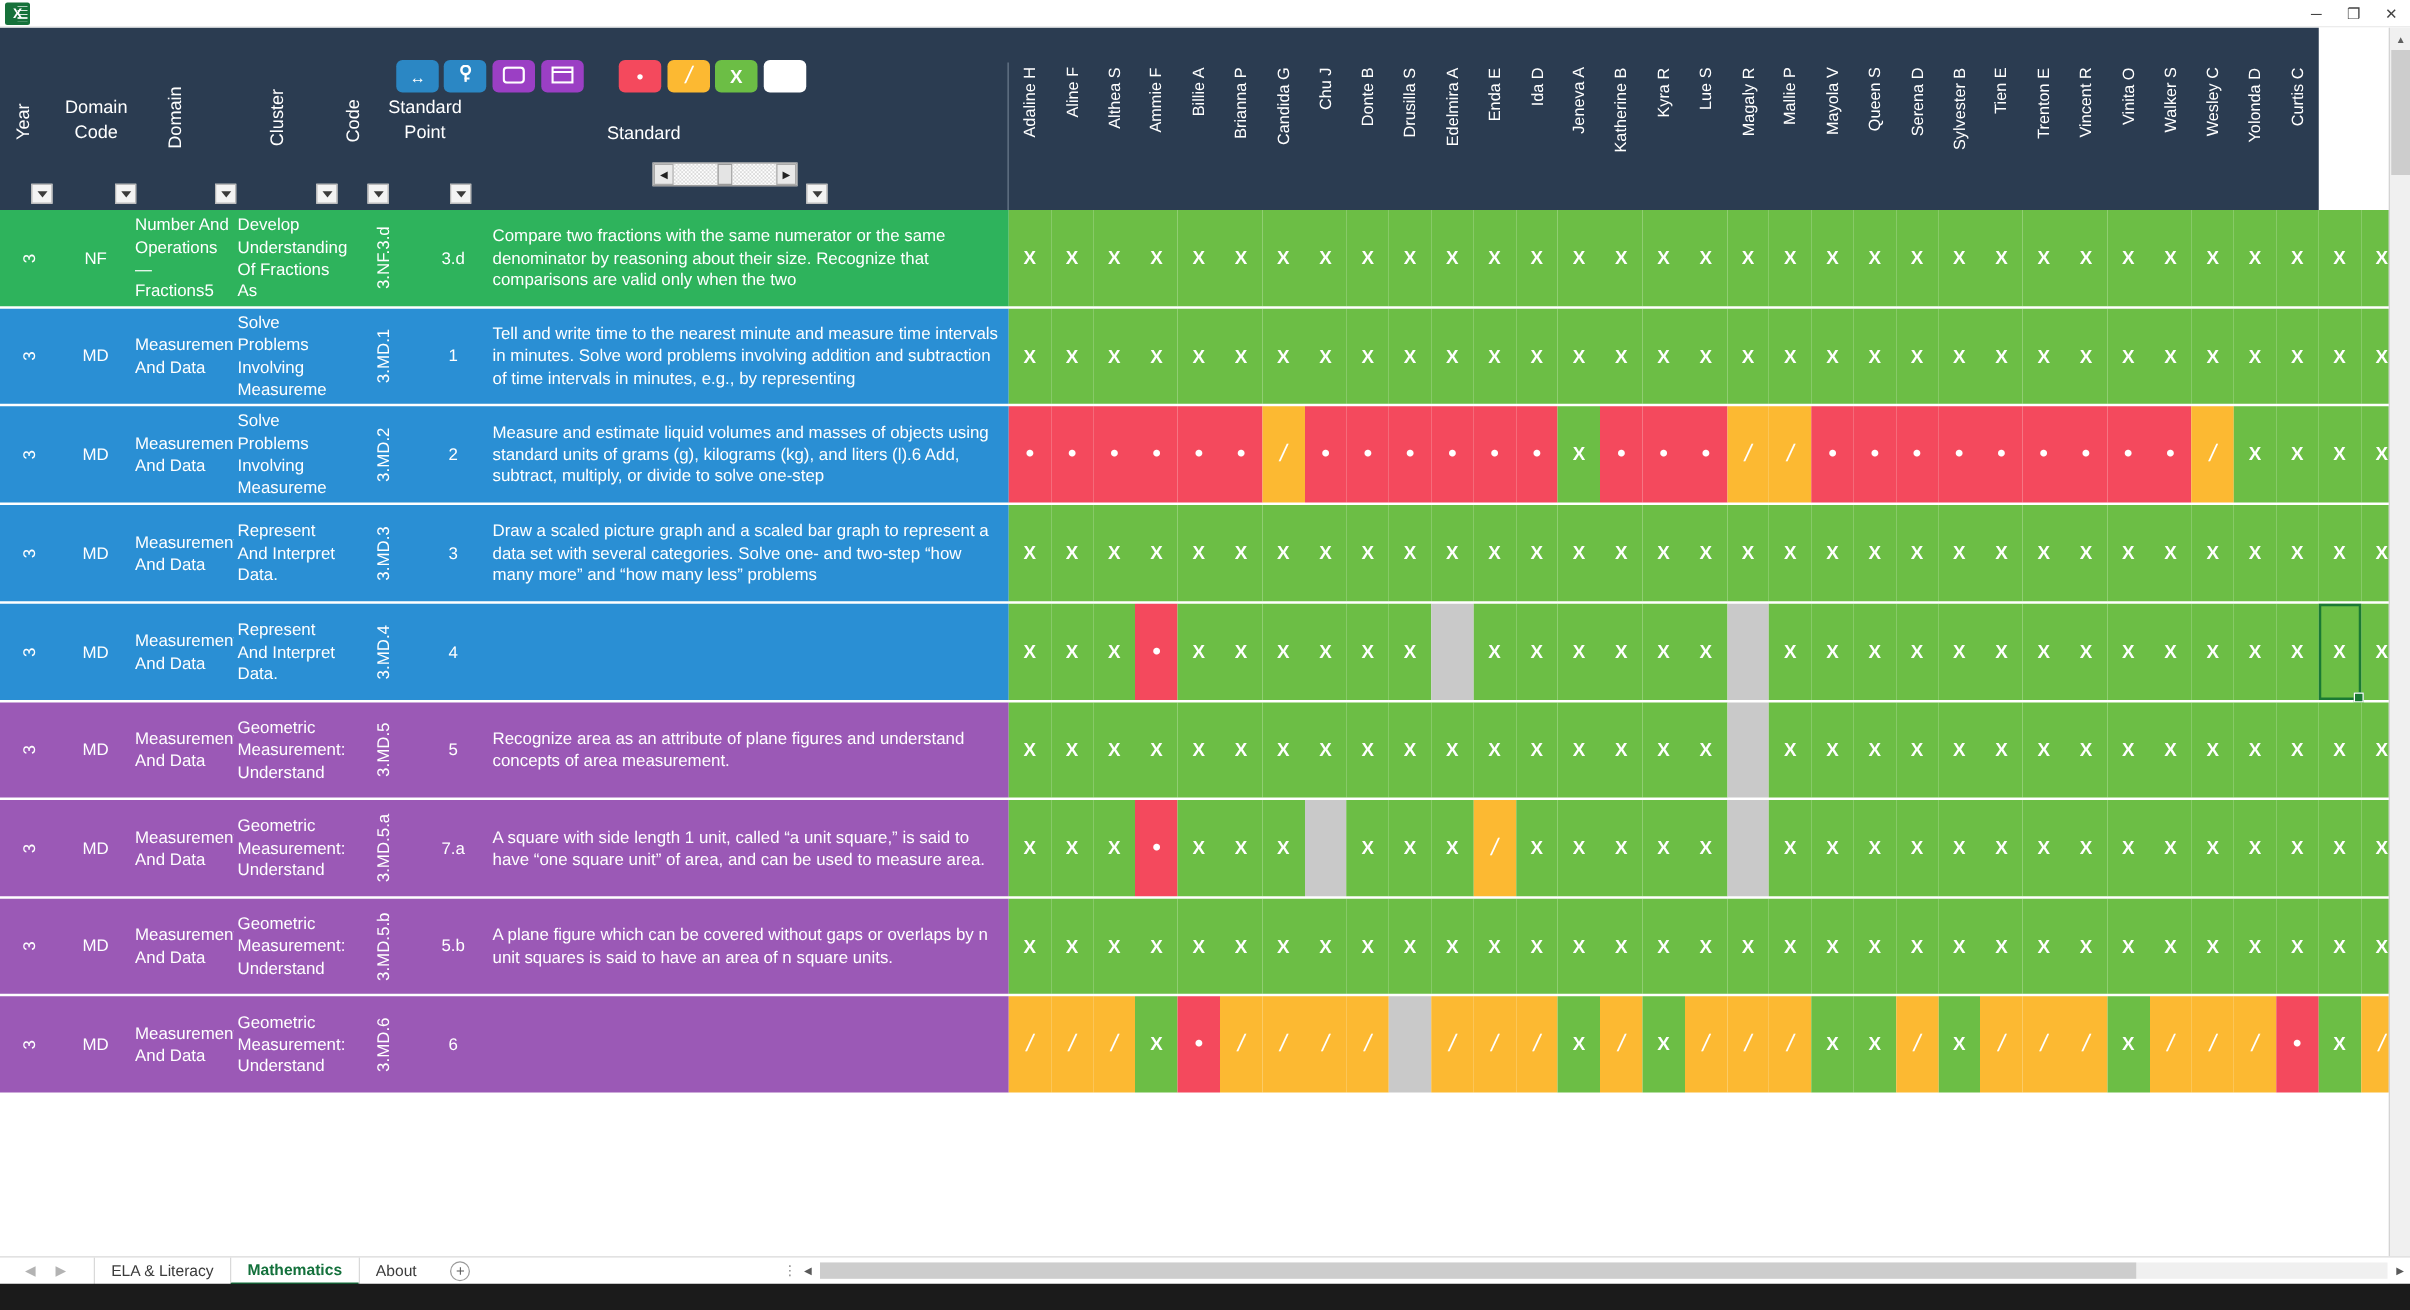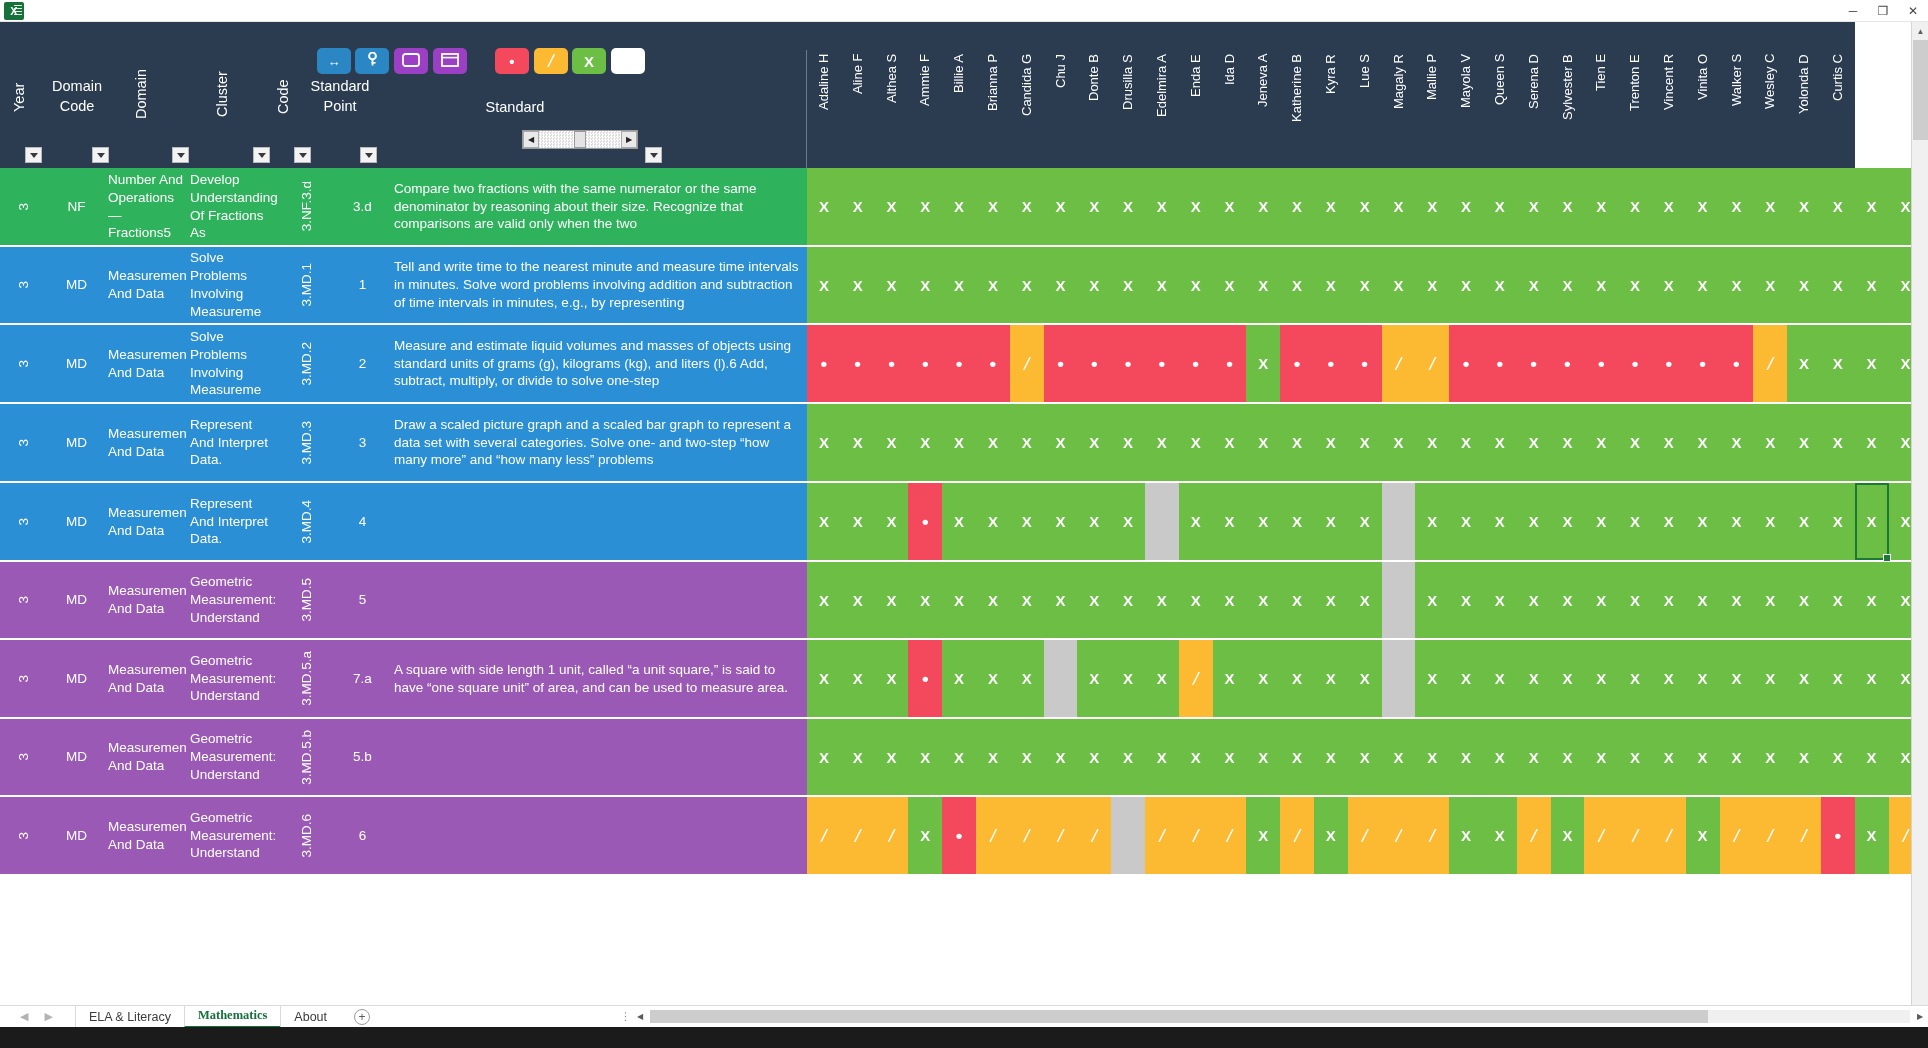--- a/index.html
+++ b/index.html
@@ -167,21 +167,21 @@
     position: absolute; bottom: 21px; left: 0; width: 1928px; height: 22px;
     background: #ffffff; display: flex; align-items: center;
     border-top: 1px solid #d9d9d9;
   }
   .nav-arrows { display: flex; gap: 16px; margin-left: 20px; color: #b3b3b3; font-size: 11px; }
   .tabs { display: flex; align-items: stretch; margin-left: 22px; height: 22px; }
   .tab {
     padding: 0 13px; display: flex; align-items: center; font-size: 12.5px;
     color: #3b3b3b; border-left: 1px solid #d9d9d9; cursor: pointer;
   }
-  .tab.active { color: #14713c; font-weight: bold; border-bottom: 2px solid #14713c; font-family: Liberation Serif, serif; }
+  .tab.active { color: #14713c; font-weight: bold; border-bottom: 2px solid #14713c; }
   .tab-add {
     margin-left: 14px; width: 16px; height: 16px; border: 1px solid #9b9b9b;
     border-radius: 50%; display: flex; align-items: center; justify-content: center;
     font-size: 12px; color: #5b5b5b; cursor: pointer; align-self: center;
   }
   .hscroll-wrap { margin-left: 250px; display: flex; align-items: center; flex: 1; }
   .hs-dots { color: #8a8a8a; font-size: 11px; letter-spacing: 1px; }
   .hs-arrow { width: 16px; color: #5a5a5a; font-size: 8px; text-align: center; cursor: pointer; }
   .hs-track { flex: 1; height: 13px; background: #f0f0f0; margin: 0 2px; position: relative; }
   .hs-thumb { position: absolute; left: 0; top: 0; height: 13px; width: 84%; background: #cdcdcd; }
@@ -629,20 +629,23 @@
           </div>
           <div class="c-cluster">
             <span>Geometric Measurement: Understand</span>
           </div>
           <div class="c-code">
             <span>3.MD.5</span>
           </div>
           <div class="c-sp">
             <span>5</span>
           </div>
+          <div class="c-std">
+            <span>Recognize area as an attribute of plane figures and understand concepts of area measurement.</span>
+          </div>
         </div>
         <div class="cells">
           <div class="cell" style="background: rgb(108, 190, 69);">X</div>
           <div class="cell" style="background: rgb(108, 190, 69);">X</div>
           <div class="cell" style="background: rgb(108, 190, 69);">X</div>
           <div class="cell" style="background: rgb(108, 190, 69);">X</div>
           <div class="cell" style="background: rgb(108, 190, 69);">X</div>
           <div class="cell" style="background: rgb(108, 190, 69);">X</div>
           <div class="cell" style="background: rgb(108, 190, 69);">X</div>
           <div class="cell" style="background: rgb(108, 190, 69);">X</div>
@@ -747,20 +750,23 @@
             <span>Measurement And Data</span>
           </div>
           <div class="c-cluster">
             <span>Geometric Measurement: Understand</span>
           </div>
           <div class="c-code">
             <span>3.MD.5.b</span>
           </div>
           <div class="c-sp">
             <span>5.b</span>
+          </div>
+          <div class="c-std">
+            <span>A plane figure which can be covered without gaps or overlaps by n unit squares is said to have an area of n square units.</span>
           </div>
         </div>
         <div class="cells">
           <div class="cell" style="background: rgb(108, 190, 69);">X</div>
           <div class="cell" style="background: rgb(108, 190, 69);">X</div>
           <div class="cell" style="background: rgb(108, 190, 69);">X</div>
           <div class="cell" style="background: rgb(108, 190, 69);">X</div>
           <div class="cell" style="background: rgb(108, 190, 69);">X</div>
           <div class="cell" style="background: rgb(108, 190, 69);">X</div>
           <div class="cell" style="background: rgb(108, 190, 69);">X</div>

